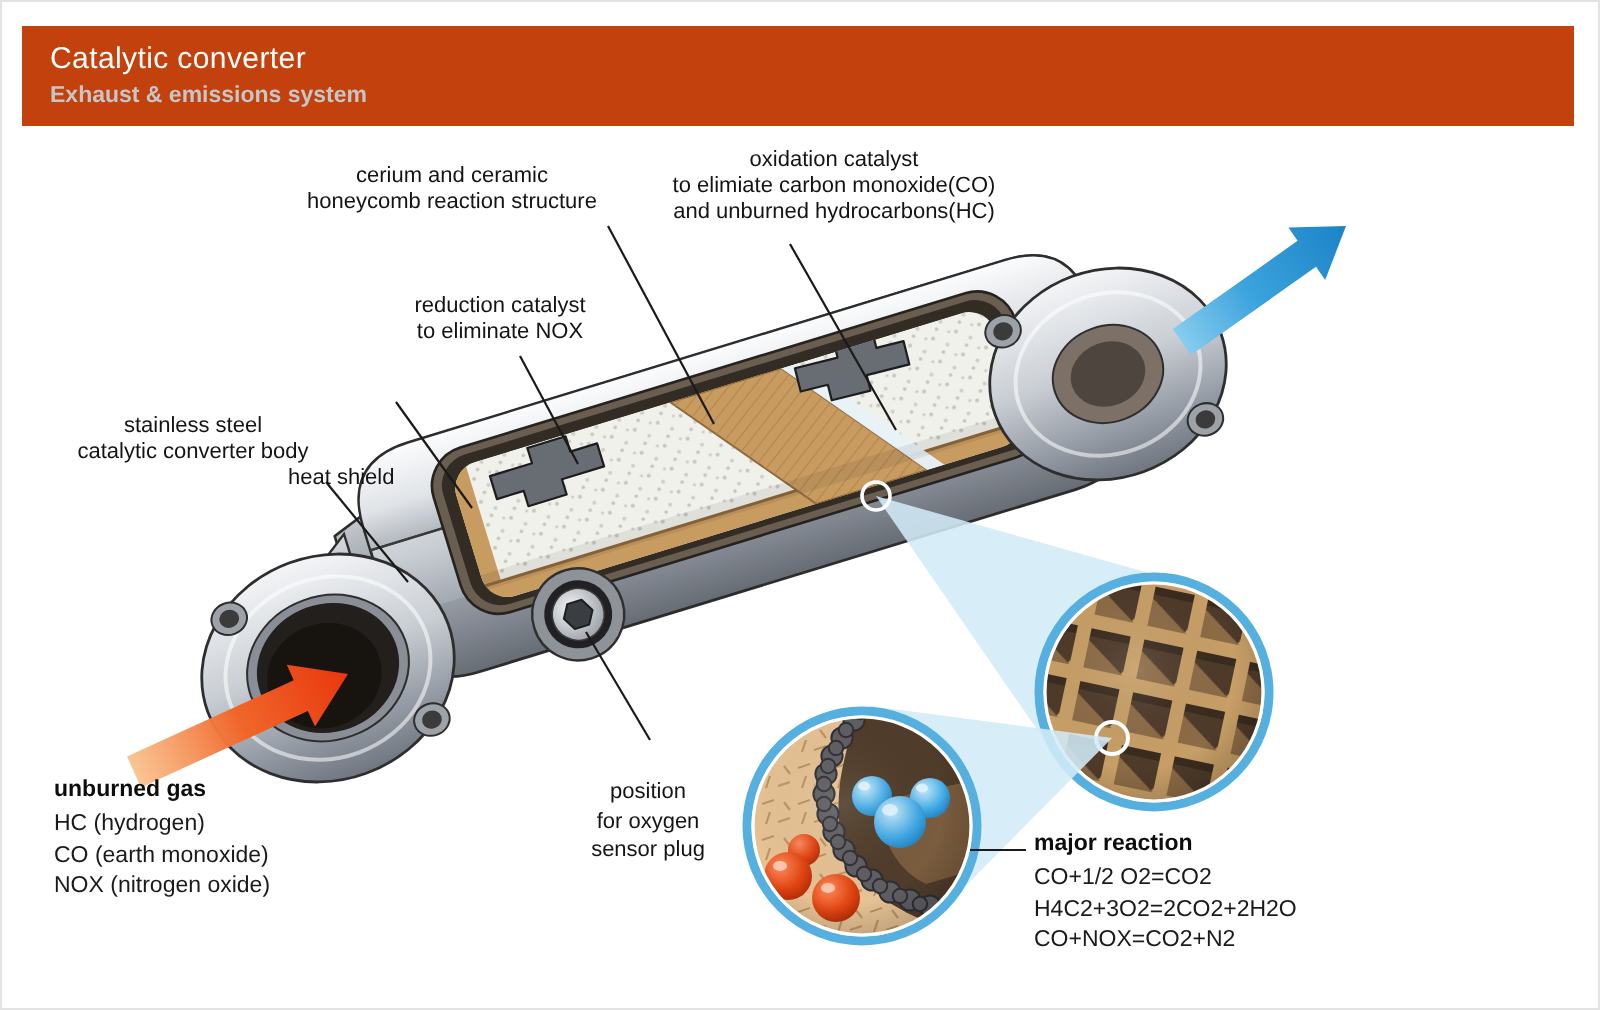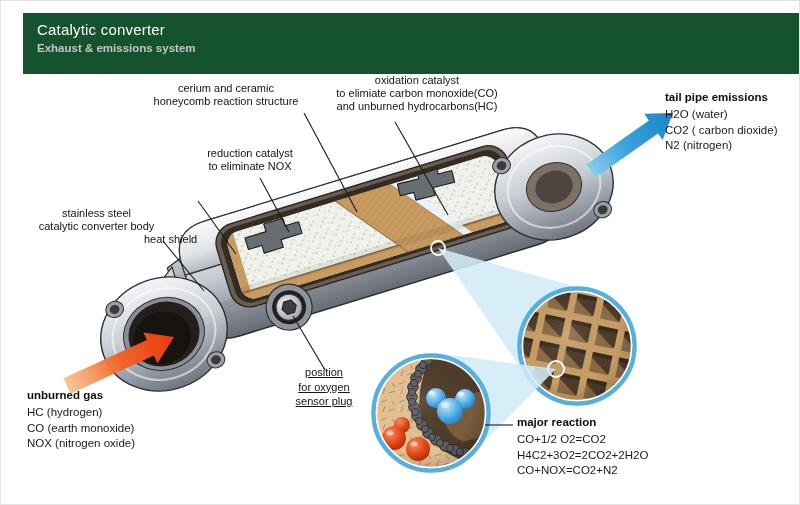--- a/index.html
+++ b/index.html
@@ -2,22 +2,22 @@
 <html><head>
 <meta charset="utf-8">
 <style>
   html,body{margin:0;padding:0;background:#fff;}
   #stage{
     position:relative;width:800px;height:505px;background:#ffffff;
     font-family:"Liberation Sans", sans-serif;overflow:hidden;
     border:1px solid #e3e3e3;box-sizing:border-box;
   }
   #header{
-    position:absolute;left:22px;top:12px;width:776px;height:61px;
-    background:#14532d;
+    position:absolute;left:10px;top:12px;width:776px;height:50px;
+    background:#c2410c;
   }
   #header .title{
     position:absolute;left:14px;top:8px;font-size:15px;color:#ffffff;letter-spacing:.2px;
   }
   #header .subtitle{
     position:absolute;left:14px;top:29px;font-size:11.5px;font-weight:bold;color:#c6c6c6;
   }
   svg{position:absolute;left:0;top:0;}
   .lbl{
     position:absolute;font-size:11px;color:#141414;line-height:1.2;
@@ -27,21 +27,21 @@
   .blk{position:absolute;}
   .blk .head{font-size:11.5px;font-weight:bold;color:#0d0d0d;margin-bottom:4px;}
   .blk .lines{font-size:11.5px;color:#1a1a1a;line-height:15.5px;white-space:pre-line;}
   #lbl-cerium{left:110px;top:81px;width:230px;}
   #lbl-oxidation{left:303px;top:73px;width:226px;}
   #blk-tailpipe{left:664px;top:90px;}
   #lbl-reduction{left:149px;top:146px;width:200px;}
   #lbl-heat{left:143px;top:185px;margin-top:47px;}
   #lbl-body{left:8px;top:206px;width:175px;}
   #blk-exhaust{left:26px;top:388px;}
-  #lbl-oxygen{left:258px;top:364px;width:130px;line-height:1.32;text-decoration:underline;}
+  #lbl-oxygen{left:258px;top:388px;width:130px;line-height:1.32;}
   #blk-active{left:648px;top:293px;}
   #blk-reaction{left:516px;top:415px;}
 </style>
 </head>
 <body>
 
 <div id="stage">
 
   <svg width="800" height="505" viewBox="0 0 800 505">
     <defs>
@@ -293,26 +293,20 @@
   <div class="lbl center" id="lbl-oxidation">oxidation catalyst
 to elimiate carbon monoxide(CO)
 and unburned hydrocarbons(HC)</div>
   <div class="lbl" id="lbl-heat">heat shield</div>
   <div class="lbl center" id="lbl-body">stainless steel
 catalytic converter body</div>
   <div class="lbl center" id="lbl-oxygen">position
 for oxygen
 sensor plug</div>
 
-  <div class="blk" id="blk-tailpipe">
-    <div class="head">tail pipe emissions</div>
-    <div class="lines">H2O (water)
-CO2 ( carbon dioxide)
-N2 (nitrogen)</div>
-  </div>
   <div class="blk" id="blk-exhaust">
     <div class="head">unburned gas</div>
     <div class="lines">HC (hydrogen)
 CO (earth monoxide)
 NOX (nitrogen oxide)</div>
   </div>
   <div class="blk" id="blk-reaction">
     <div class="head">major reaction</div>
     <div class="lines">CO+1/2 O2=CO2
 H4C2+3O2=2CO2+2H2O

